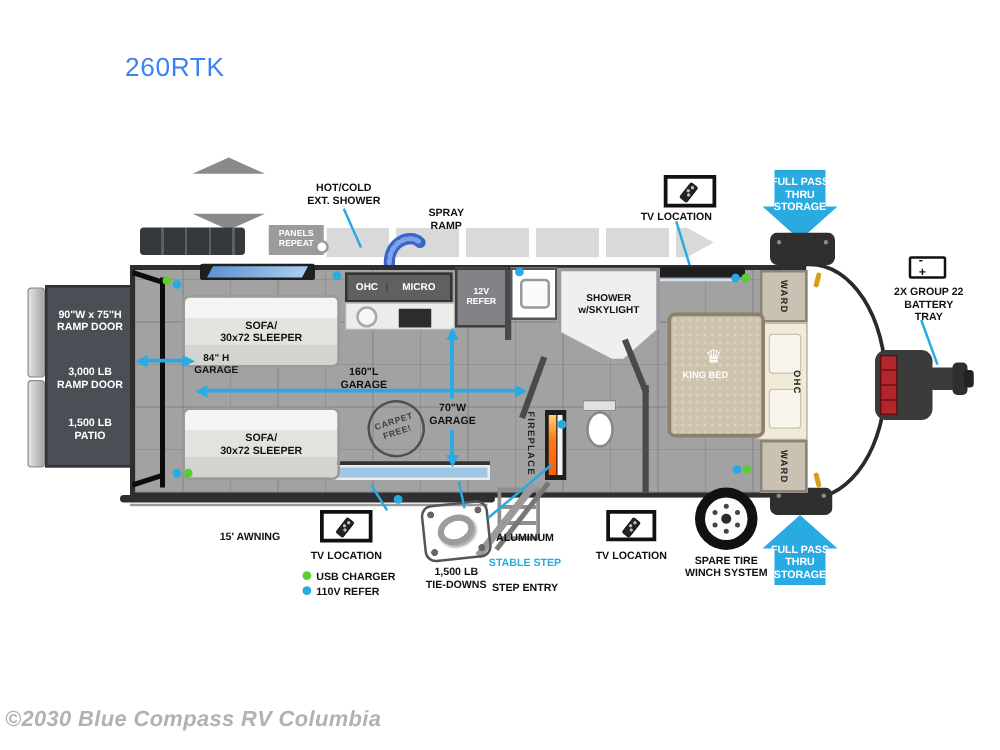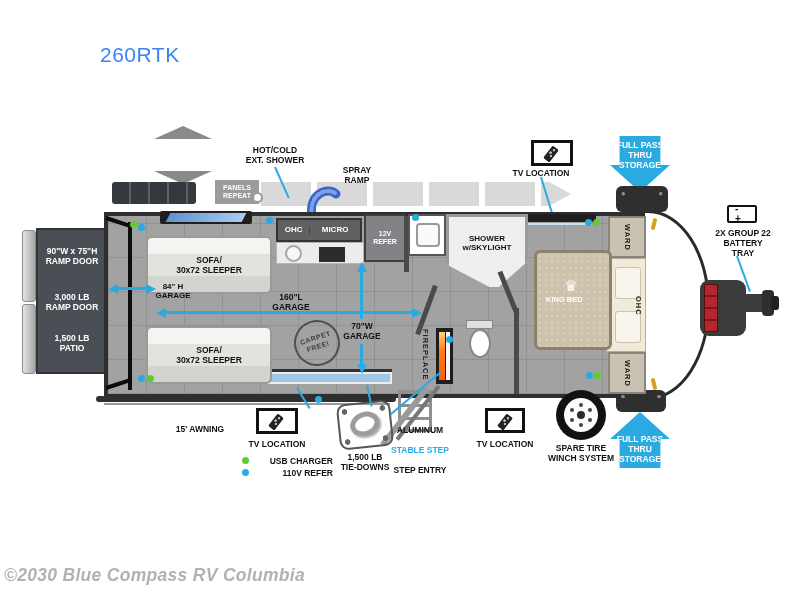--- a/index.html
+++ b/index.html
@@ -1,21 +1,21 @@
 <!DOCTYPE html>
 <html><head>
 <meta charset="utf-8">
 <style>
   * { margin:0; padding:0; box-sizing:border-box; }
   body { font-family:"Liberation Sans", sans-serif; background:#fff; }
   .stage { position:relative; width:800px; height:600px; background:#fff; overflow:hidden; }
 
   .lbl { position:absolute; font:bold 8.5px/1.18 "Liberation Sans",sans-serif; color:#111;
          text-align:center; white-space:pre-line; }
-  .lbl-left { text-align:right; }
+  .lbl-left { text-align:left; }
   .white { color:#fff; }
   .blue-text { color:#29abe2; }
 
   .title { position:absolute; left:100px; top:44px; font:400 21px/1 "Liberation Sans",sans-serif;
            color:#3b82f6; letter-spacing:.5px; }
   .copyright { position:absolute; left:4px; top:567px; font:bold italic 17.5px/1 "Liberation Sans",sans-serif;
                color:#b2b2b2; letter-spacing:.3px; }
 
   
   .tri-up   { position:absolute; width:0; height:0; border-left:29px solid transparent;

